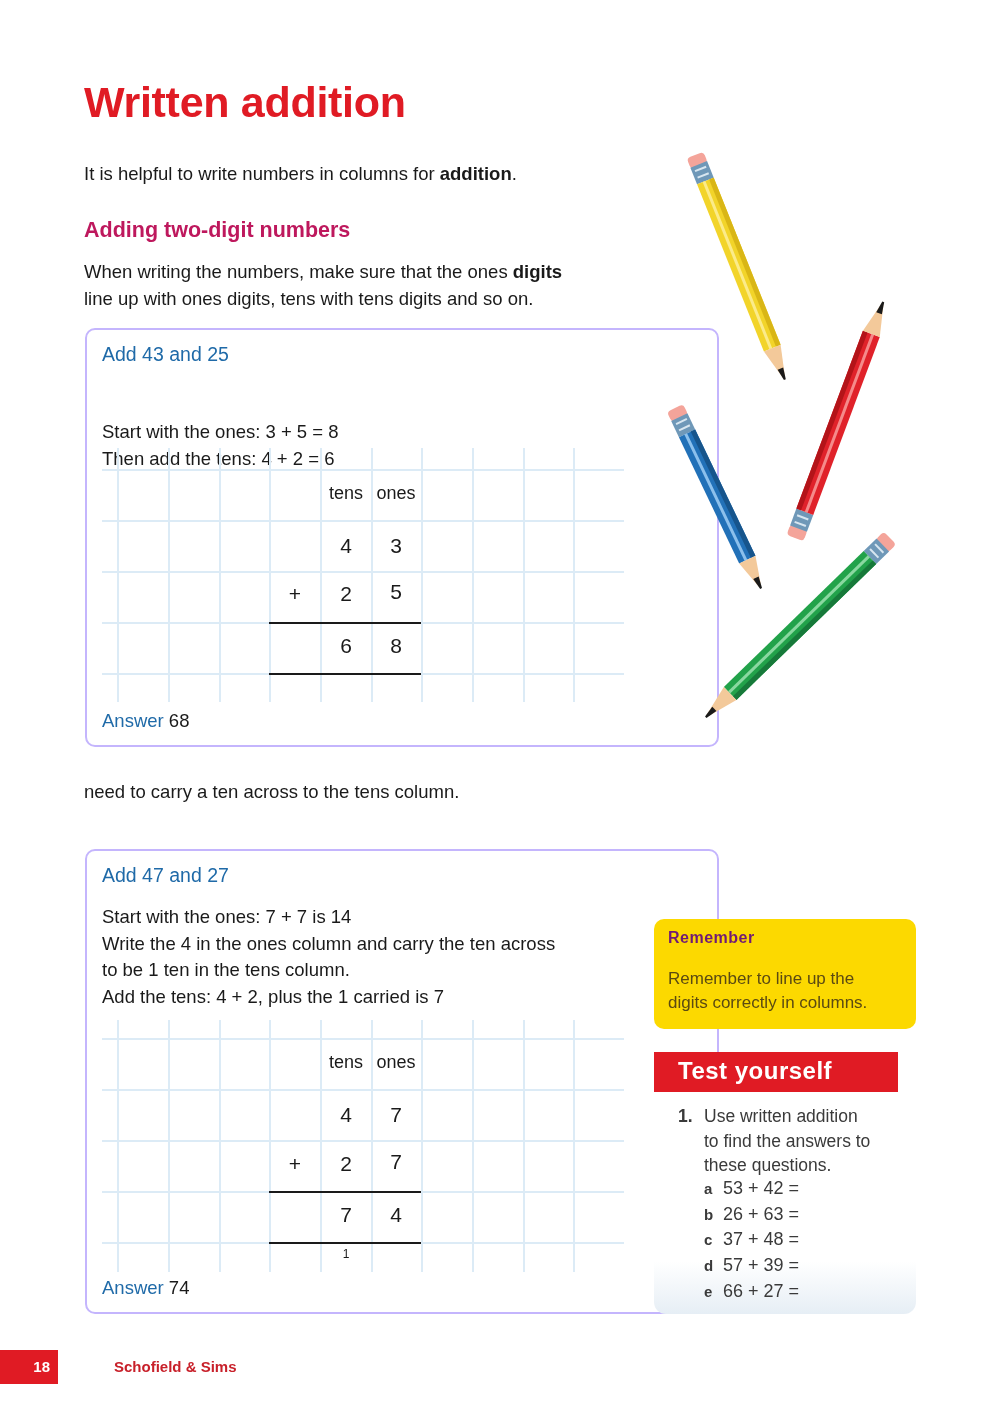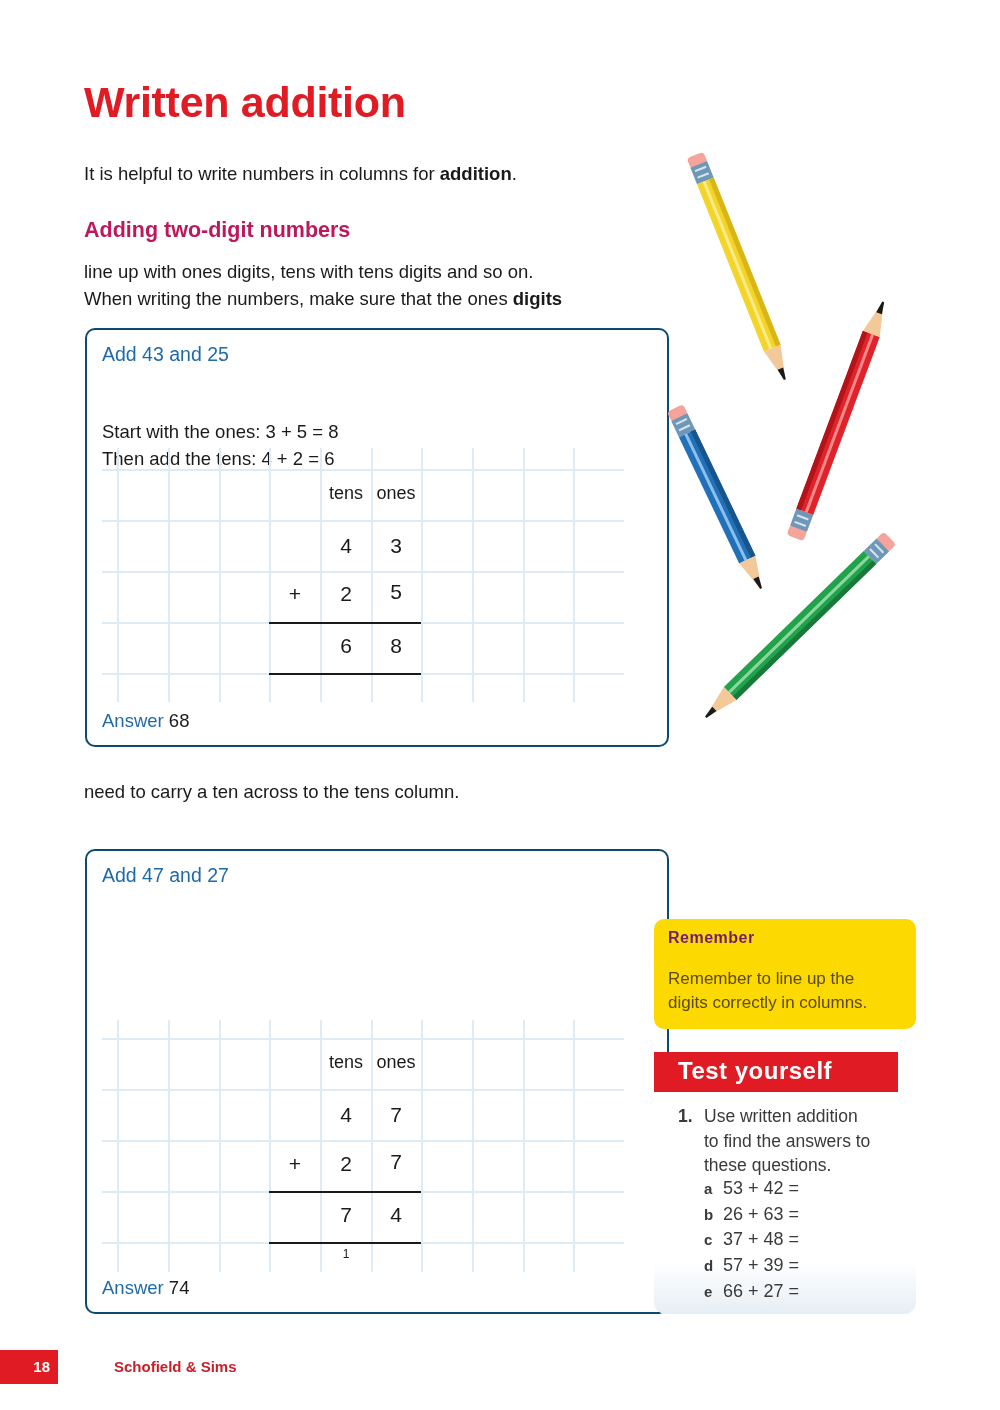--- a/index.html
+++ b/index.html
@@ -7,21 +7,21 @@
   body { position: relative; font-family: "Liberation Sans", sans-serif; color: #1a1a1a; }
 
   .title { position: absolute; left: 84px; top: 78px; font-size: 43px; font-weight: bold; color: #e01b24; letter-spacing: -0.3px; }
   .intro { position: absolute; left: 84px; top: 163px; font-size: 18.5px; }
   .subhead { position: absolute; left: 84px; top: 218px; font-size: 21.5px; font-weight: bold; color: #be185d; }
   .para { position: absolute; left: 84px; font-size: 18.5px; line-height: 26.5px; }
   .para1 { top: 259px; }
   .para2 { top: 779px; }
   b { font-weight: bold; }
 
-  .example-box { position: absolute; left: 85px; width: 584px; border: 2px solid #0c4a6e; border-radius: 10px; background: #fff; }
+  .example-box { position: absolute; left: 85px; width: 634px; border: 2px solid #c4b5fd; border-radius: 10px; background: #fff; }
   .box1 { top: 328px; height: 419px; }
   .box2 { top: 849px; height: 465px; }
   .box-title { position: absolute; left: 15px; font-size: 19.5px; color: #1f6aa8; }
   .box-text { position: absolute; left: 15px; font-size: 18.5px; line-height: 26.5px; }
   .box1 .box-title { top: 13px; }
   .box1 .box-text { top: 53px; margin-top: 36px; }
   .box2 .box-title { top: 13px; }
   .box2 .box-text { top: 53px; }
 
   .grid { position: absolute; left: 15px; width: 522px; }
@@ -61,22 +61,22 @@
 </head>
 <body>
 
 <div class="title">Written addition</div>
 
 <div class="intro"><span>It is helpful to write numbers in columns for </span><b>addition</b><span>.</span></div>
 
 <div class="subhead">Adding two-digit numbers</div>
 
 <div class="para para1">
+  <div><span>When writing the numbers, make sure that the ones </span><b>digits</b></div>
   <div>line up with ones digits, tens with tens digits and so on.</div>
-  <div><span>When writing the numbers, make sure that the ones </span><b>digits</b></div>
 </div>
 
 <div class="example-box box1">
   <div class="box-title">Add 43 and 25</div>
   <div class="box-text">
     <div>Start with the ones: 3 + 5 = 8</div>
     <div>Then add the tens: 4 + 2 = 6</div>
   </div>
   <div class="grid">
     <div class="hline" style="top:21px"></div>
@@ -108,20 +108,26 @@
   </div>
   <div class="answer"><span class="lbl">Answer</span> <span>68</span></div>
 </div>
 
 <div class="para para2">
   <div>need to carry a ten across to the tens column.</div>
 </div>
 
 <div class="example-box box2">
   <div class="box-title">Add 47 and 27</div>
+  <div class="box-text">
+    <div>Start with the ones: 7 + 7 is 14</div>
+    <div>Write the 4 in the ones column and carry the ten across</div>
+    <div>to be 1 ten in the tens column.</div>
+    <div>Add the tens: 4 + 2, plus the 1 carried is 7</div>
+  </div>
   <div class="grid">
     <div class="hline" style="top:18px"></div>
     <div class="hline" style="top:69px"></div>
     <div class="hline" style="top:120px"></div>
     <div class="hline" style="top:171px"></div>
     <div class="hline" style="top:222px"></div>
     <div class="vline" style="left:15px"></div>
     <div class="vline" style="left:66px"></div>
     <div class="vline" style="left:117px"></div>
     <div class="vline" style="left:167px"></div>

